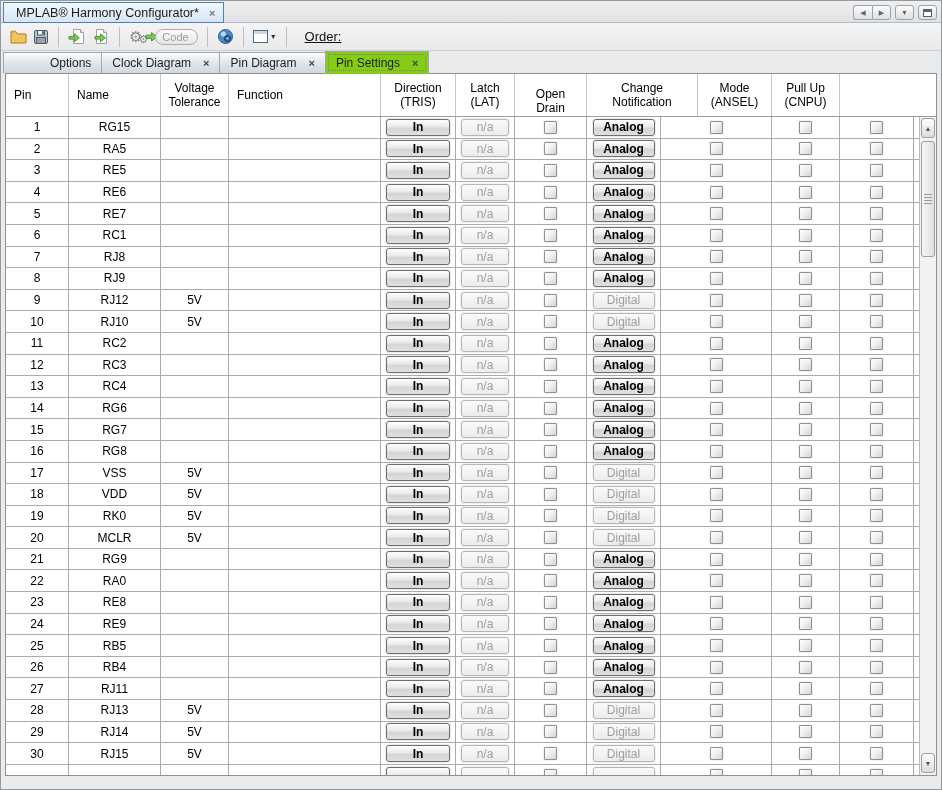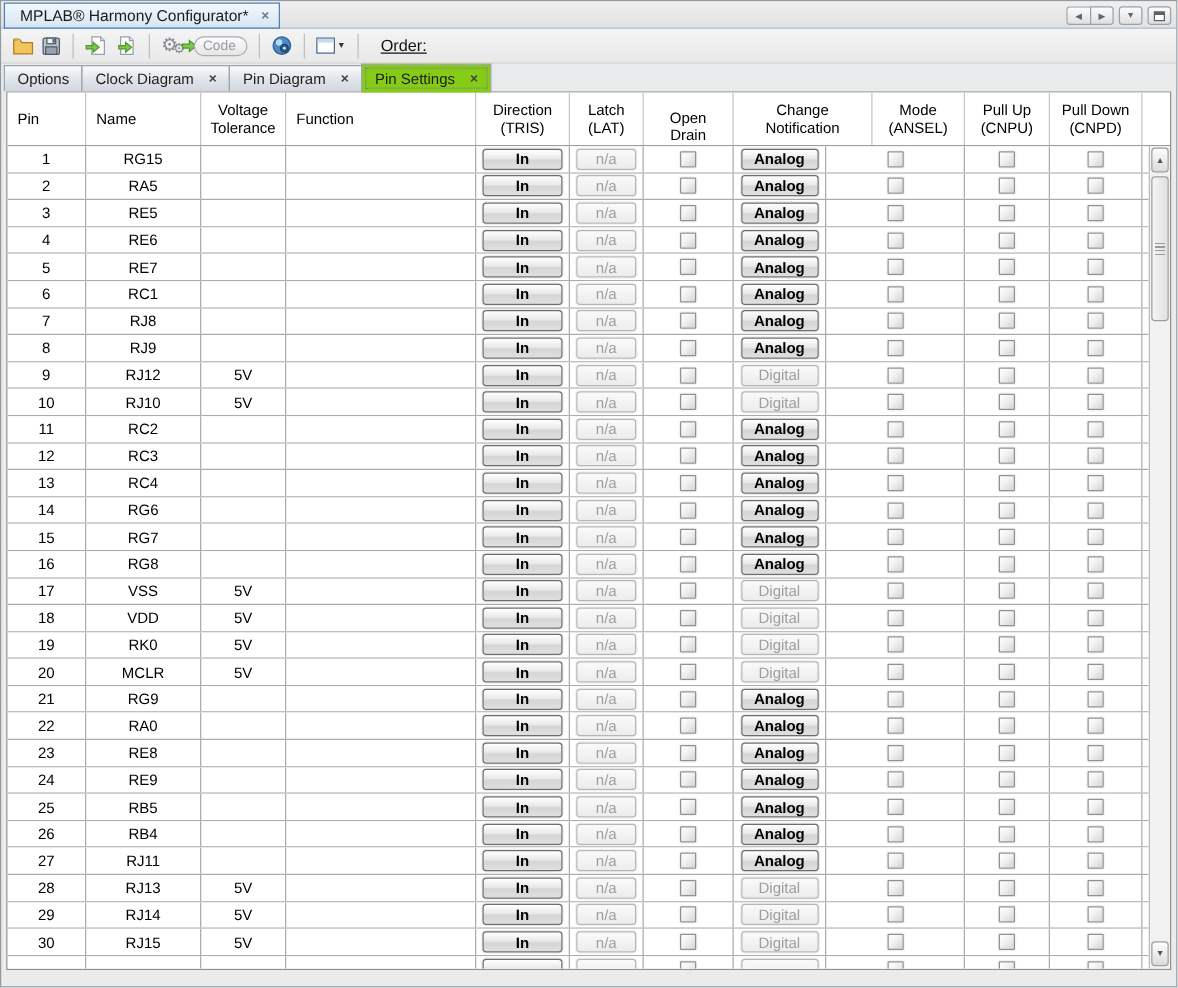--- a/index.html
+++ b/index.html
@@ -230,21 +230,21 @@
       <span class="tb-caret">▼</span>
     </span>
     <span class="tb-sep"></span>
     <span class="order-area">
       <span class="order-label">Order:</span>
     </span>
   </div>
 
   <div class="etabs">
       <div class="etab">
-        <div style="display: inline;">Options</div>
+        <div style="display: inline; margin-left: 36px;">Options</div>
       </div>
       <div class="etab">
         <div style="display: inline;">Clock Diagram</div>
         <div class="tab-close">×</div>
       </div>
       <div class="etab">
         <div style="display: inline;">Pin Diagram</div>
         <div class="tab-close">×</div>
       </div>
       <div class="etab active">
@@ -266,22 +266,20 @@
 (LAT)</div>
         <div class="hcell c-odc clip">Open
 Drain
 (ODC)</div>
         <div class="hcell c-cn">Change
 Notification</div>
         <div class="hcell c-mode">Mode
 (ANSEL)</div>
         <div class="hcell c-pu">Pull Up
 (CNPU)</div>
-        <div class="hcell c-pd">Pull Down
-(CNPD)</div>
         <div class="hcell hfill"></div>
       </div>
     <div class="tbody">
       <div class="rows">
           <div class="trow">
             <div class="tcell c-pin">1</div>
             <div class="tcell c-name">RG15</div>
             <div class="tcell c-tol"></div>
             <div class="tcell c-func"></div>
             <div class="tcell c-dir">

